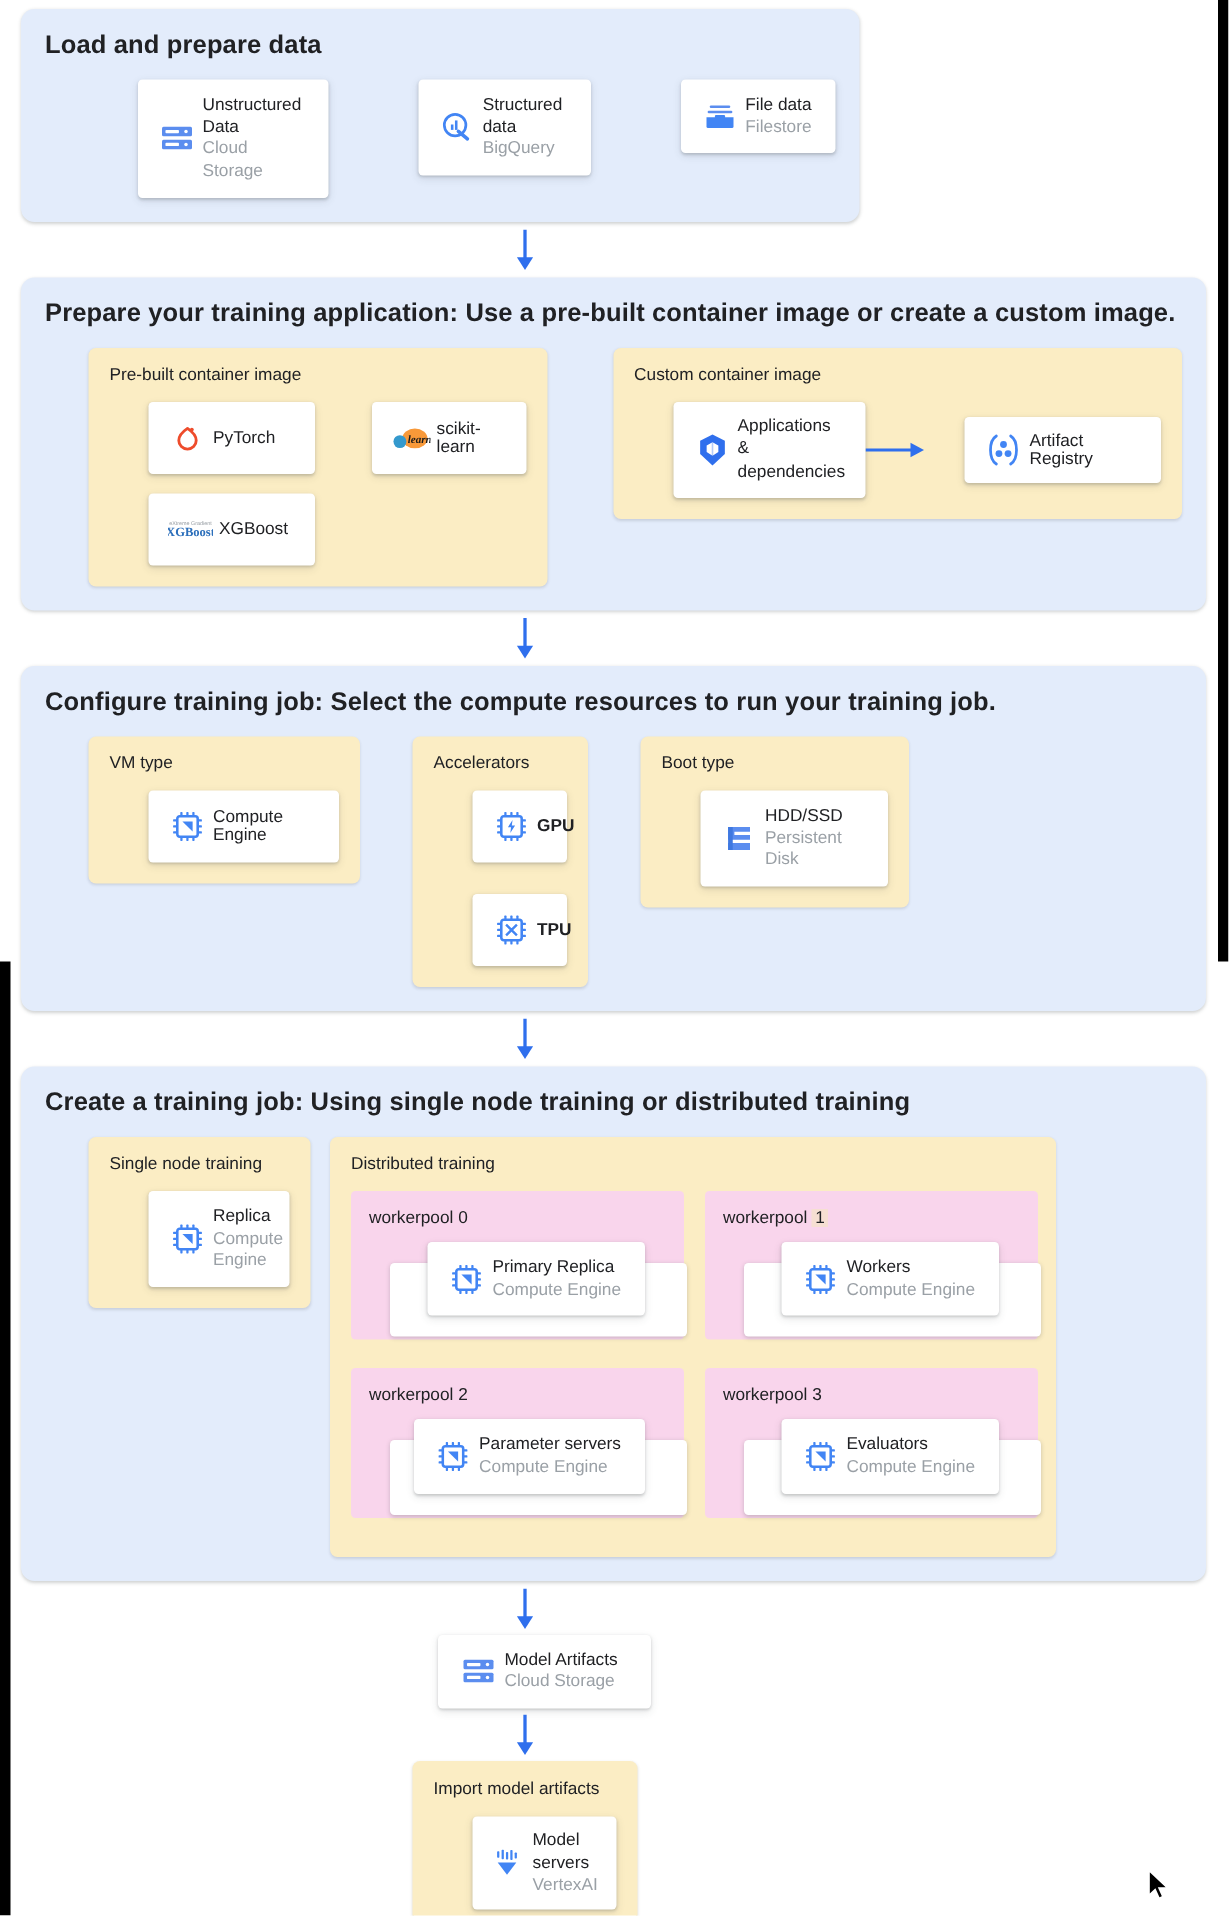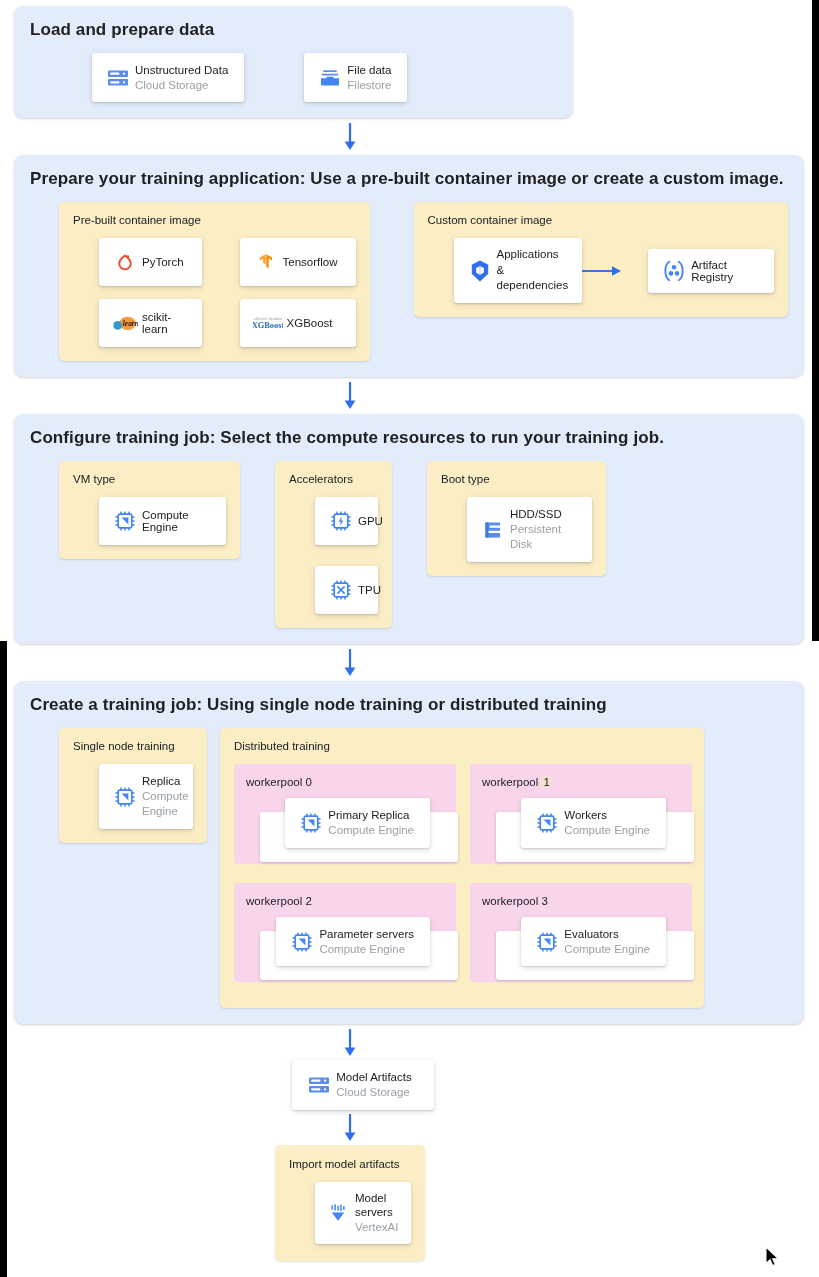--- a/index.html
+++ b/index.html
@@ -70,21 +70,21 @@
     background:#fff; border-radius:3px; z-index:0;
     box-shadow:0 1px 3px rgba(60,64,67,.25);
   }
   .stacked > .card { position:relative; z-index:1; }
 
   
   .arrow-v { display:flex; justify-content:center; }
   .arrow-v svg { display:block; }
 
   .grid2 { display:grid; grid-template-columns:auto auto; gap:12px 12px; }
-  .col { display:flex; flex-direction:column; gap:12px; }
+  .col { display:flex; flex-direction:column; gap:12px;font-weight:bold; }
   .row { display:flex; align-items:center; gap:0; }
 
   .centerbox { display:flex; justify-content:center; }
   .cursor { position:absolute; }
 </style>
 </head>
 <body>
 
 <div class="edge-bar" id="edge-right"></div>
 <div class="edge-bar" id="edge-left"></div>
@@ -105,20 +105,34 @@
             <circle cx="18" cy="7.7" r="1.15" fill="#fff"></circle>
             <circle cx="18" cy="16.3" r="1.15" fill="#fff"></circle>
           </svg>
         </span>
         <span class="card-txt">
           <span class="card-title">Unstructured Data</span>
           <span class="card-sub">Cloud Storage</span>
         </span>
       </div>
 
+      <div class="card">
+        <span class="ico">
+          <svg width="24" height="24" viewBox="0 0 24 24">
+            <circle cx="10.4" cy="10.4" r="7.2" fill="none" stroke="#4285f4" stroke-width="1.8"></circle>
+            <rect x="7.6" y="10" width="1.7" height="3.6" fill="#4285f4"></rect>
+            <rect x="10.3" y="7.3" width="1.7" height="6.3" fill="#4285f4"></rect>
+            <path d="M12.6 14.6 L18.6 19.6" stroke="#4285f4" stroke-width="2.4" stroke-linecap="round"></path>
+          </svg>
+        </span>
+        <span class="card-txt">
+          <span class="card-title">Structured data</span>
+          <span class="card-sub">BigQuery</span>
+        </span>
+      </div>
 
       <div class="card">
         <span class="ico">
           <svg width="24" height="24" viewBox="0 0 24 24">
             <path d="M6 5.2 H18" stroke="#5b8def" stroke-width="1.7" stroke-linecap="round"></path>
             <path d="M4.6 8.6 H19.4" stroke="#5b8def" stroke-width="1.7" stroke-linecap="round"></path>
             <path d="M3 12.2 h18 v6.2 a1 1 0 0 1 -1 1 H4 a1 1 0 0 1 -1 -1 Z" fill="#4285f4"></path>
             <rect x="8.6" y="10.7" width="6.8" height="2.6" rx=".7" fill="#4285f4"></rect>
           </svg>
         </span>
@@ -148,29 +162,20 @@
           <div class="card tight">
             <span class="ico">
               <svg width="24" height="24" viewBox="0 0 24 24">
                 <path d="M12 5.6 C8.2 8.2 6.2 10.6 6.2 13.6 a5.8 5.8 0 0 0 11.6 0 c0-3-2-5.4-5.8-8 Z" fill="none" stroke="#ee4c2c" stroke-width="1.9" stroke-linejoin="round"></path>
                 <circle cx="14.9" cy="6.4" r="1.25" fill="#ee4c2c"></circle>
               </svg>
             </span>
             <span class="card-single">PyTorch</span>
           </div>
 
-          <div class="card tight">
-            <span class="ico">
-              <svg width="24" height="24" viewBox="0 0 24 24">
-                <path d="M12.2 4.2 L18 7.4 v3.1 l-3.3-1.9 v9.6 l-2.5-1.5 Z" fill="#f59000"></path>
-                <path d="M11.6 4.2 L5.8 7.4 v3.1 l3.3-1.9 v4.3 l2.5 1.4 Z" fill="#ff9d2e"></path>
-              </svg>
-            </span>
-            <span class="card-single">Tensorflow</span>
-          </div>
 
           <div class="card tight">
             <span class="ico">
               <svg width="26" height="20" viewBox="0 0 26 20">
                 <ellipse cx="15.6" cy="10.3" rx="8.4" ry="6.6" fill="#f89939"></ellipse>
                 <circle cx="5.6" cy="12.4" r="4.3" fill="#3499cd"></circle>
                 <text x="10.8" y="13.4" font-family="'Liberation Serif',serif" font-style="italic" font-weight="700" font-size="7.4" fill="#1a1a1a">learn</text>
               </svg>
             </span>
             <span class="card-single">scikit-learn</span>

